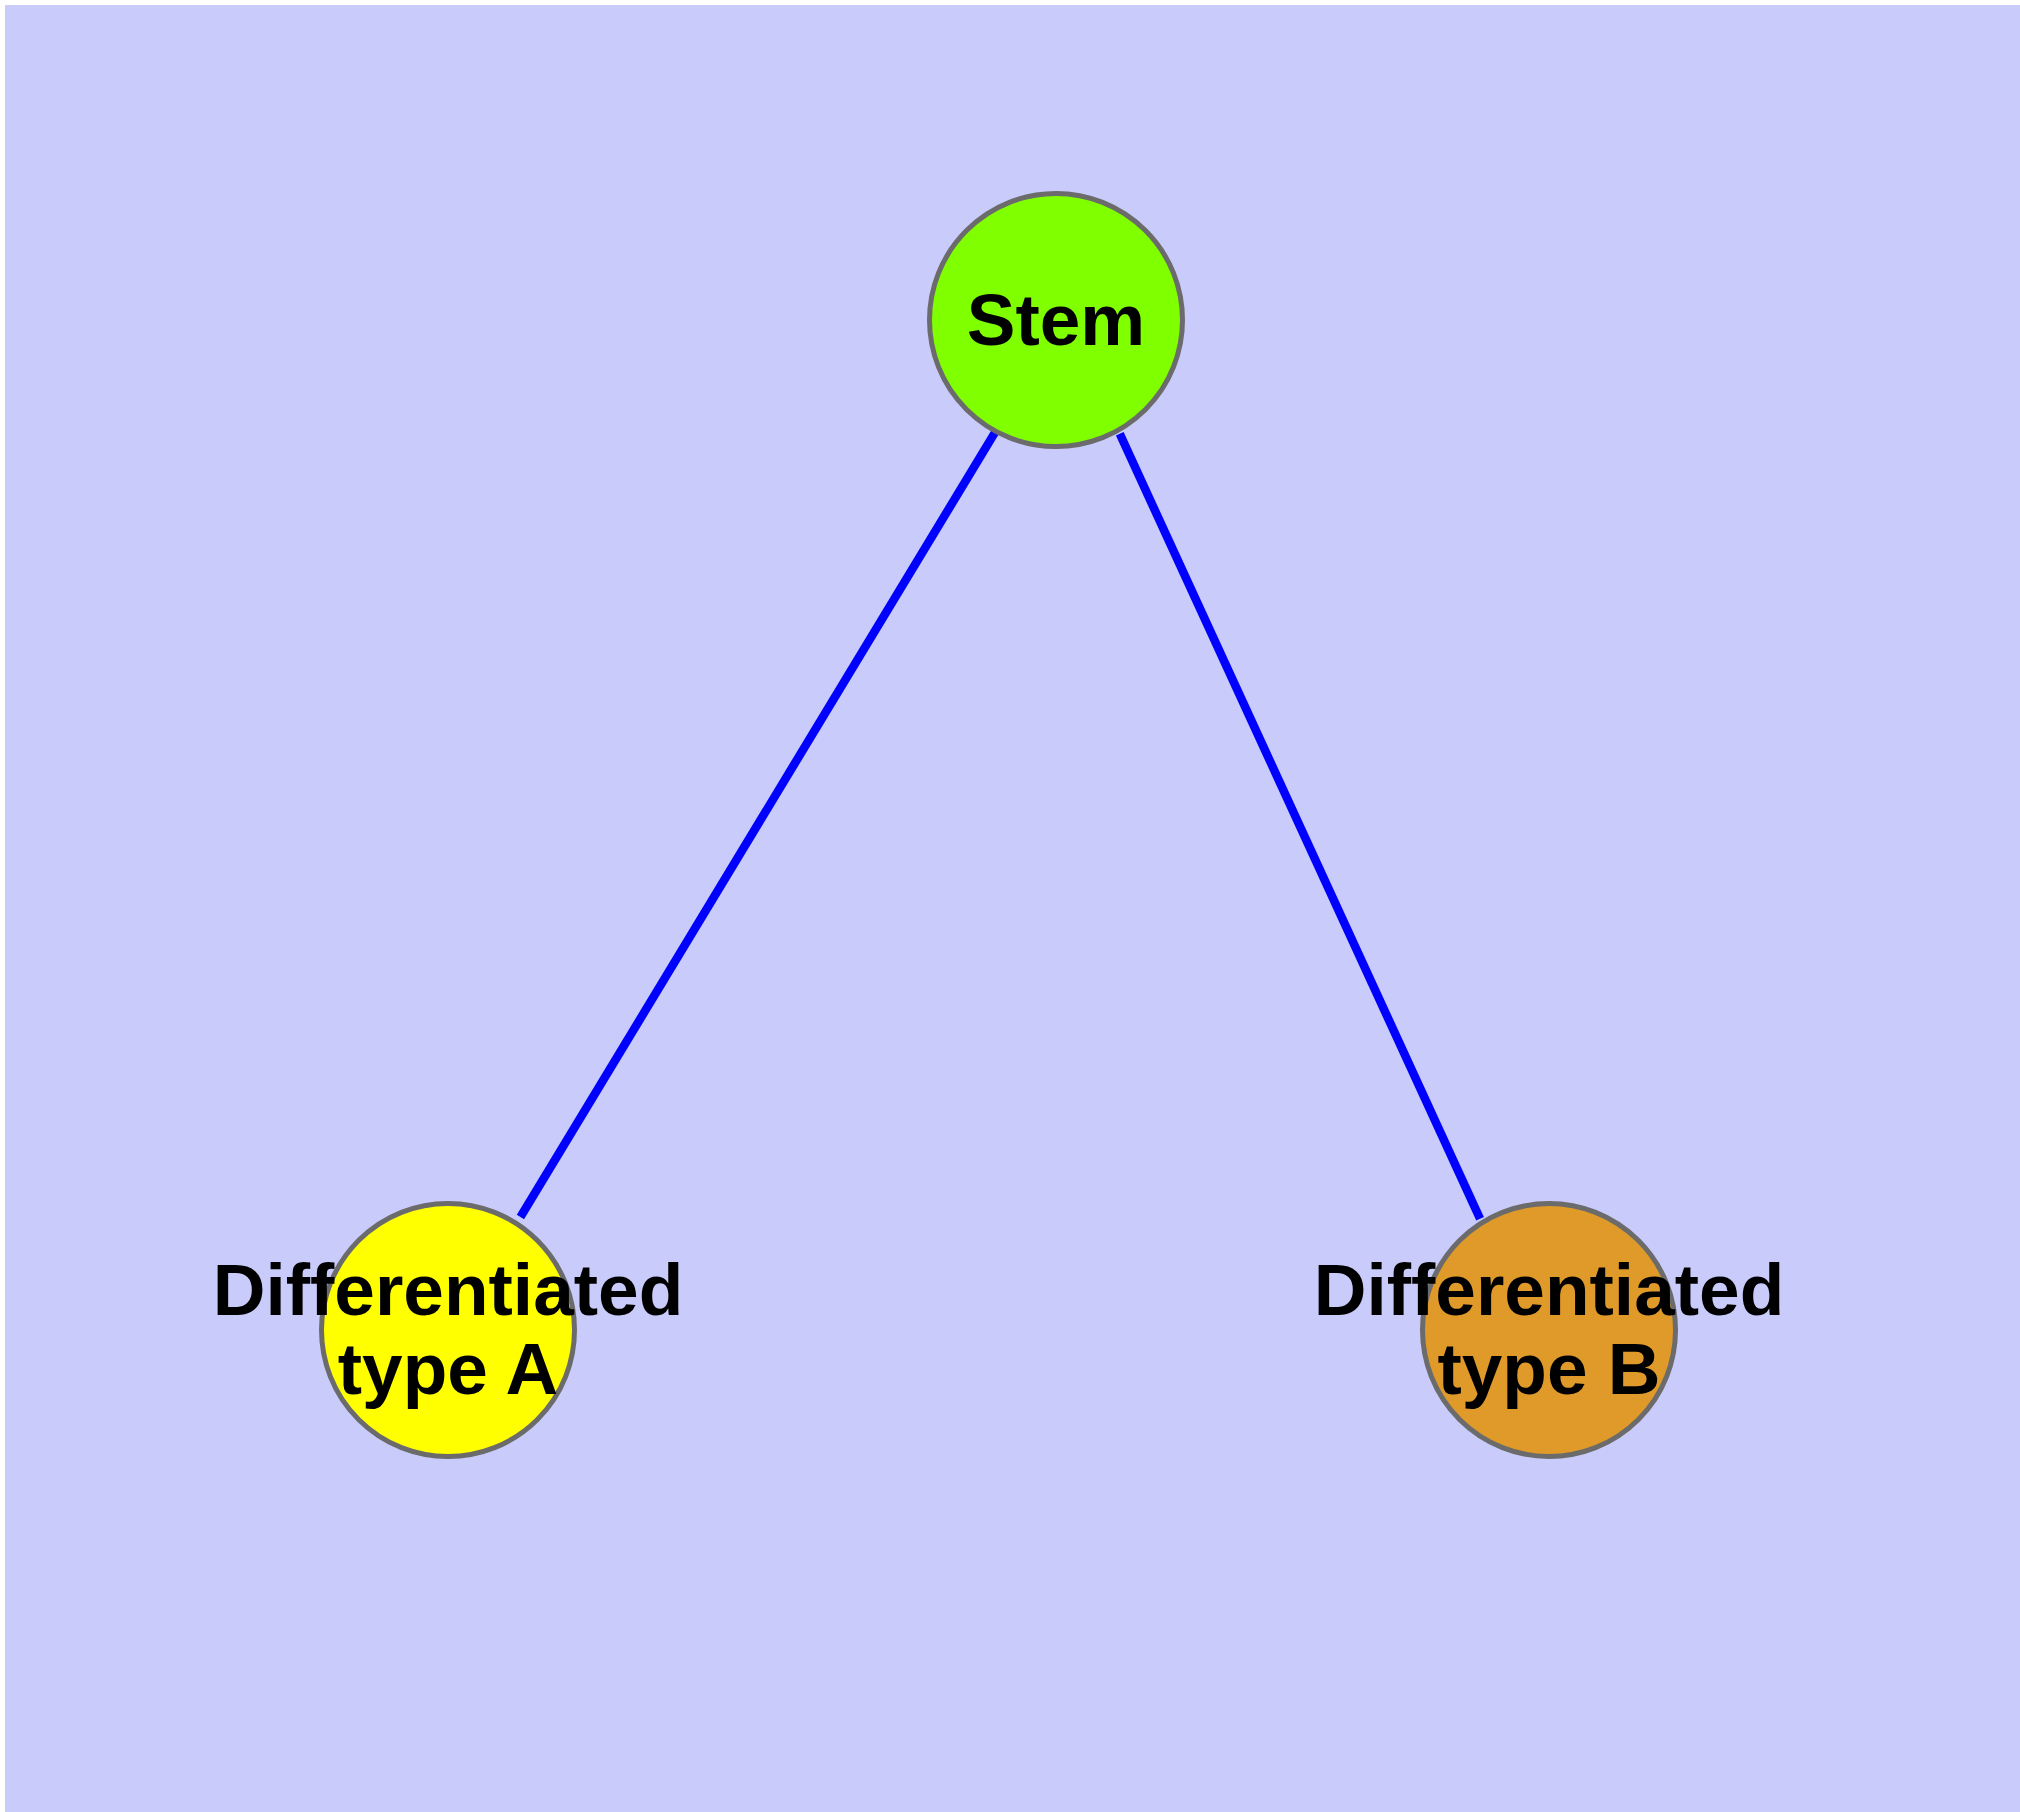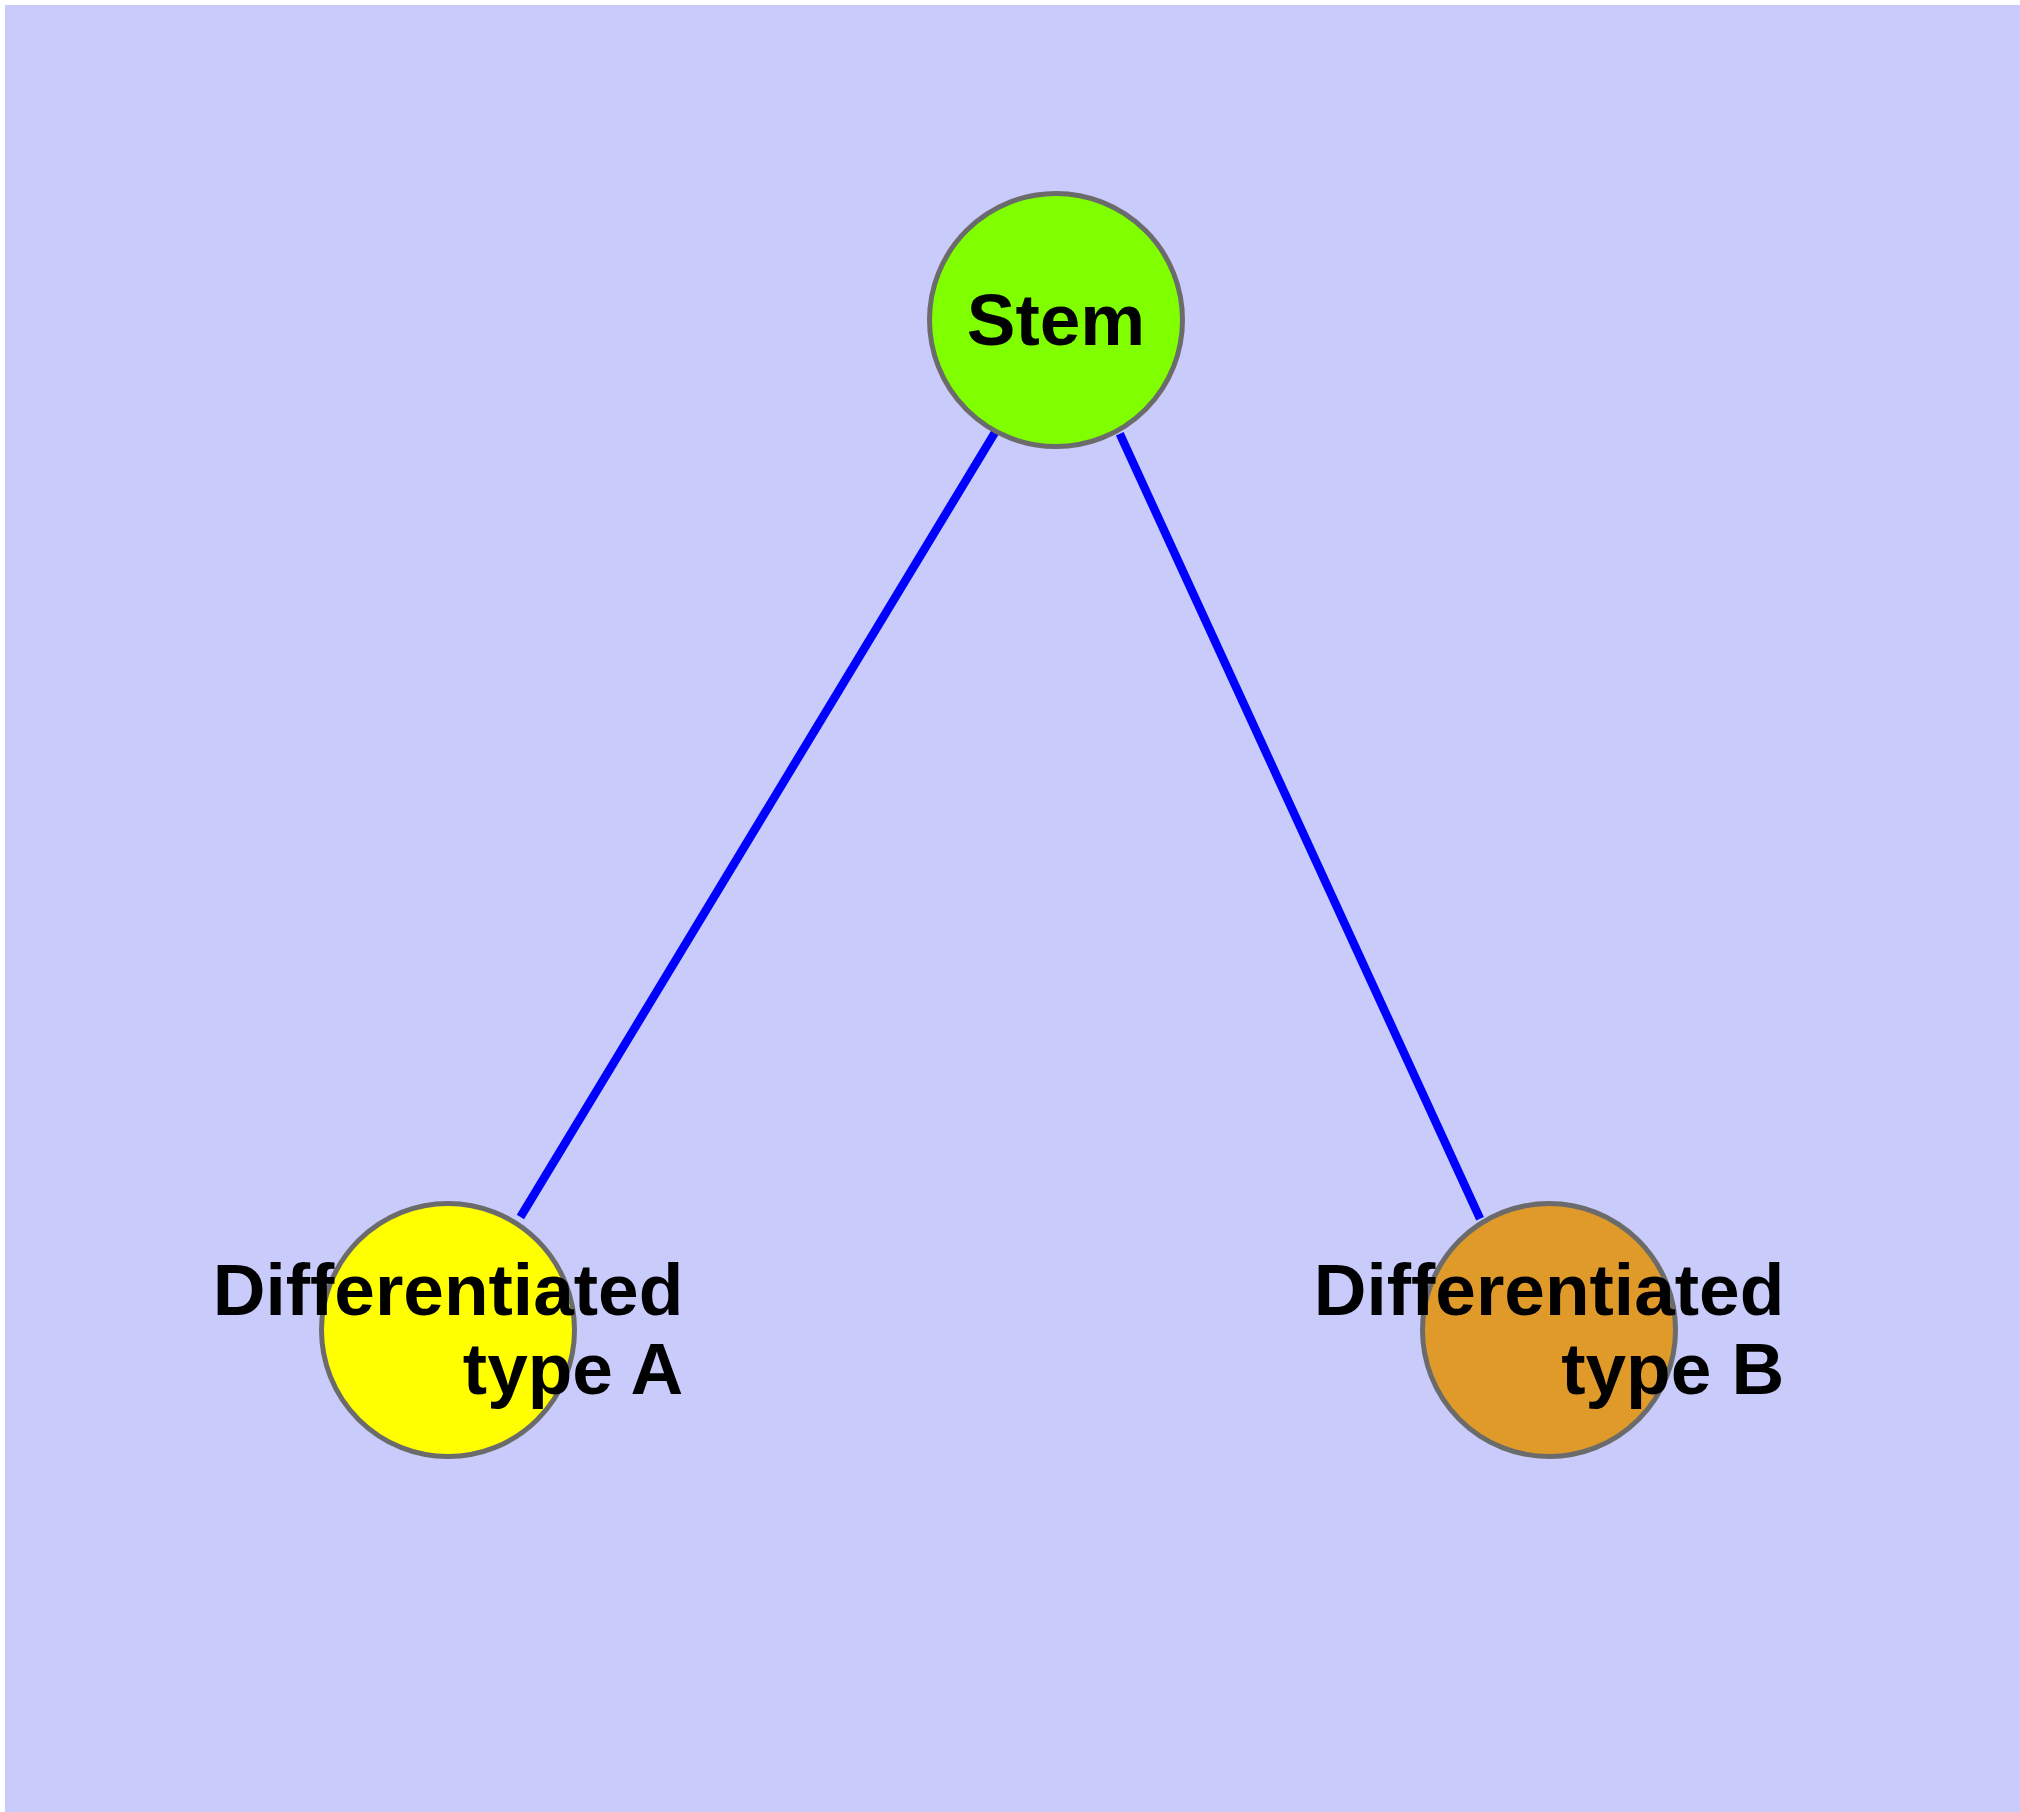--- a/index.html
+++ b/index.html
@@ -34,21 +34,21 @@
     border-radius: 50%;
     box-sizing: border-box;
     border: 5.1px solid #6b6b6b;
   }
   .node-label {
     position: absolute;
     left: 50%;
     top: 50%;
     transform: translate(-50%, -50%);
     white-space: pre;
-    text-align: right;
+    text-align: center;
     color: #000000;
     font-weight: bold;
     line-height: 1.08;
     pointer-events: none;
   }
 </style>
 </head>
 <body>
 
 <div id="graph-canvas">

